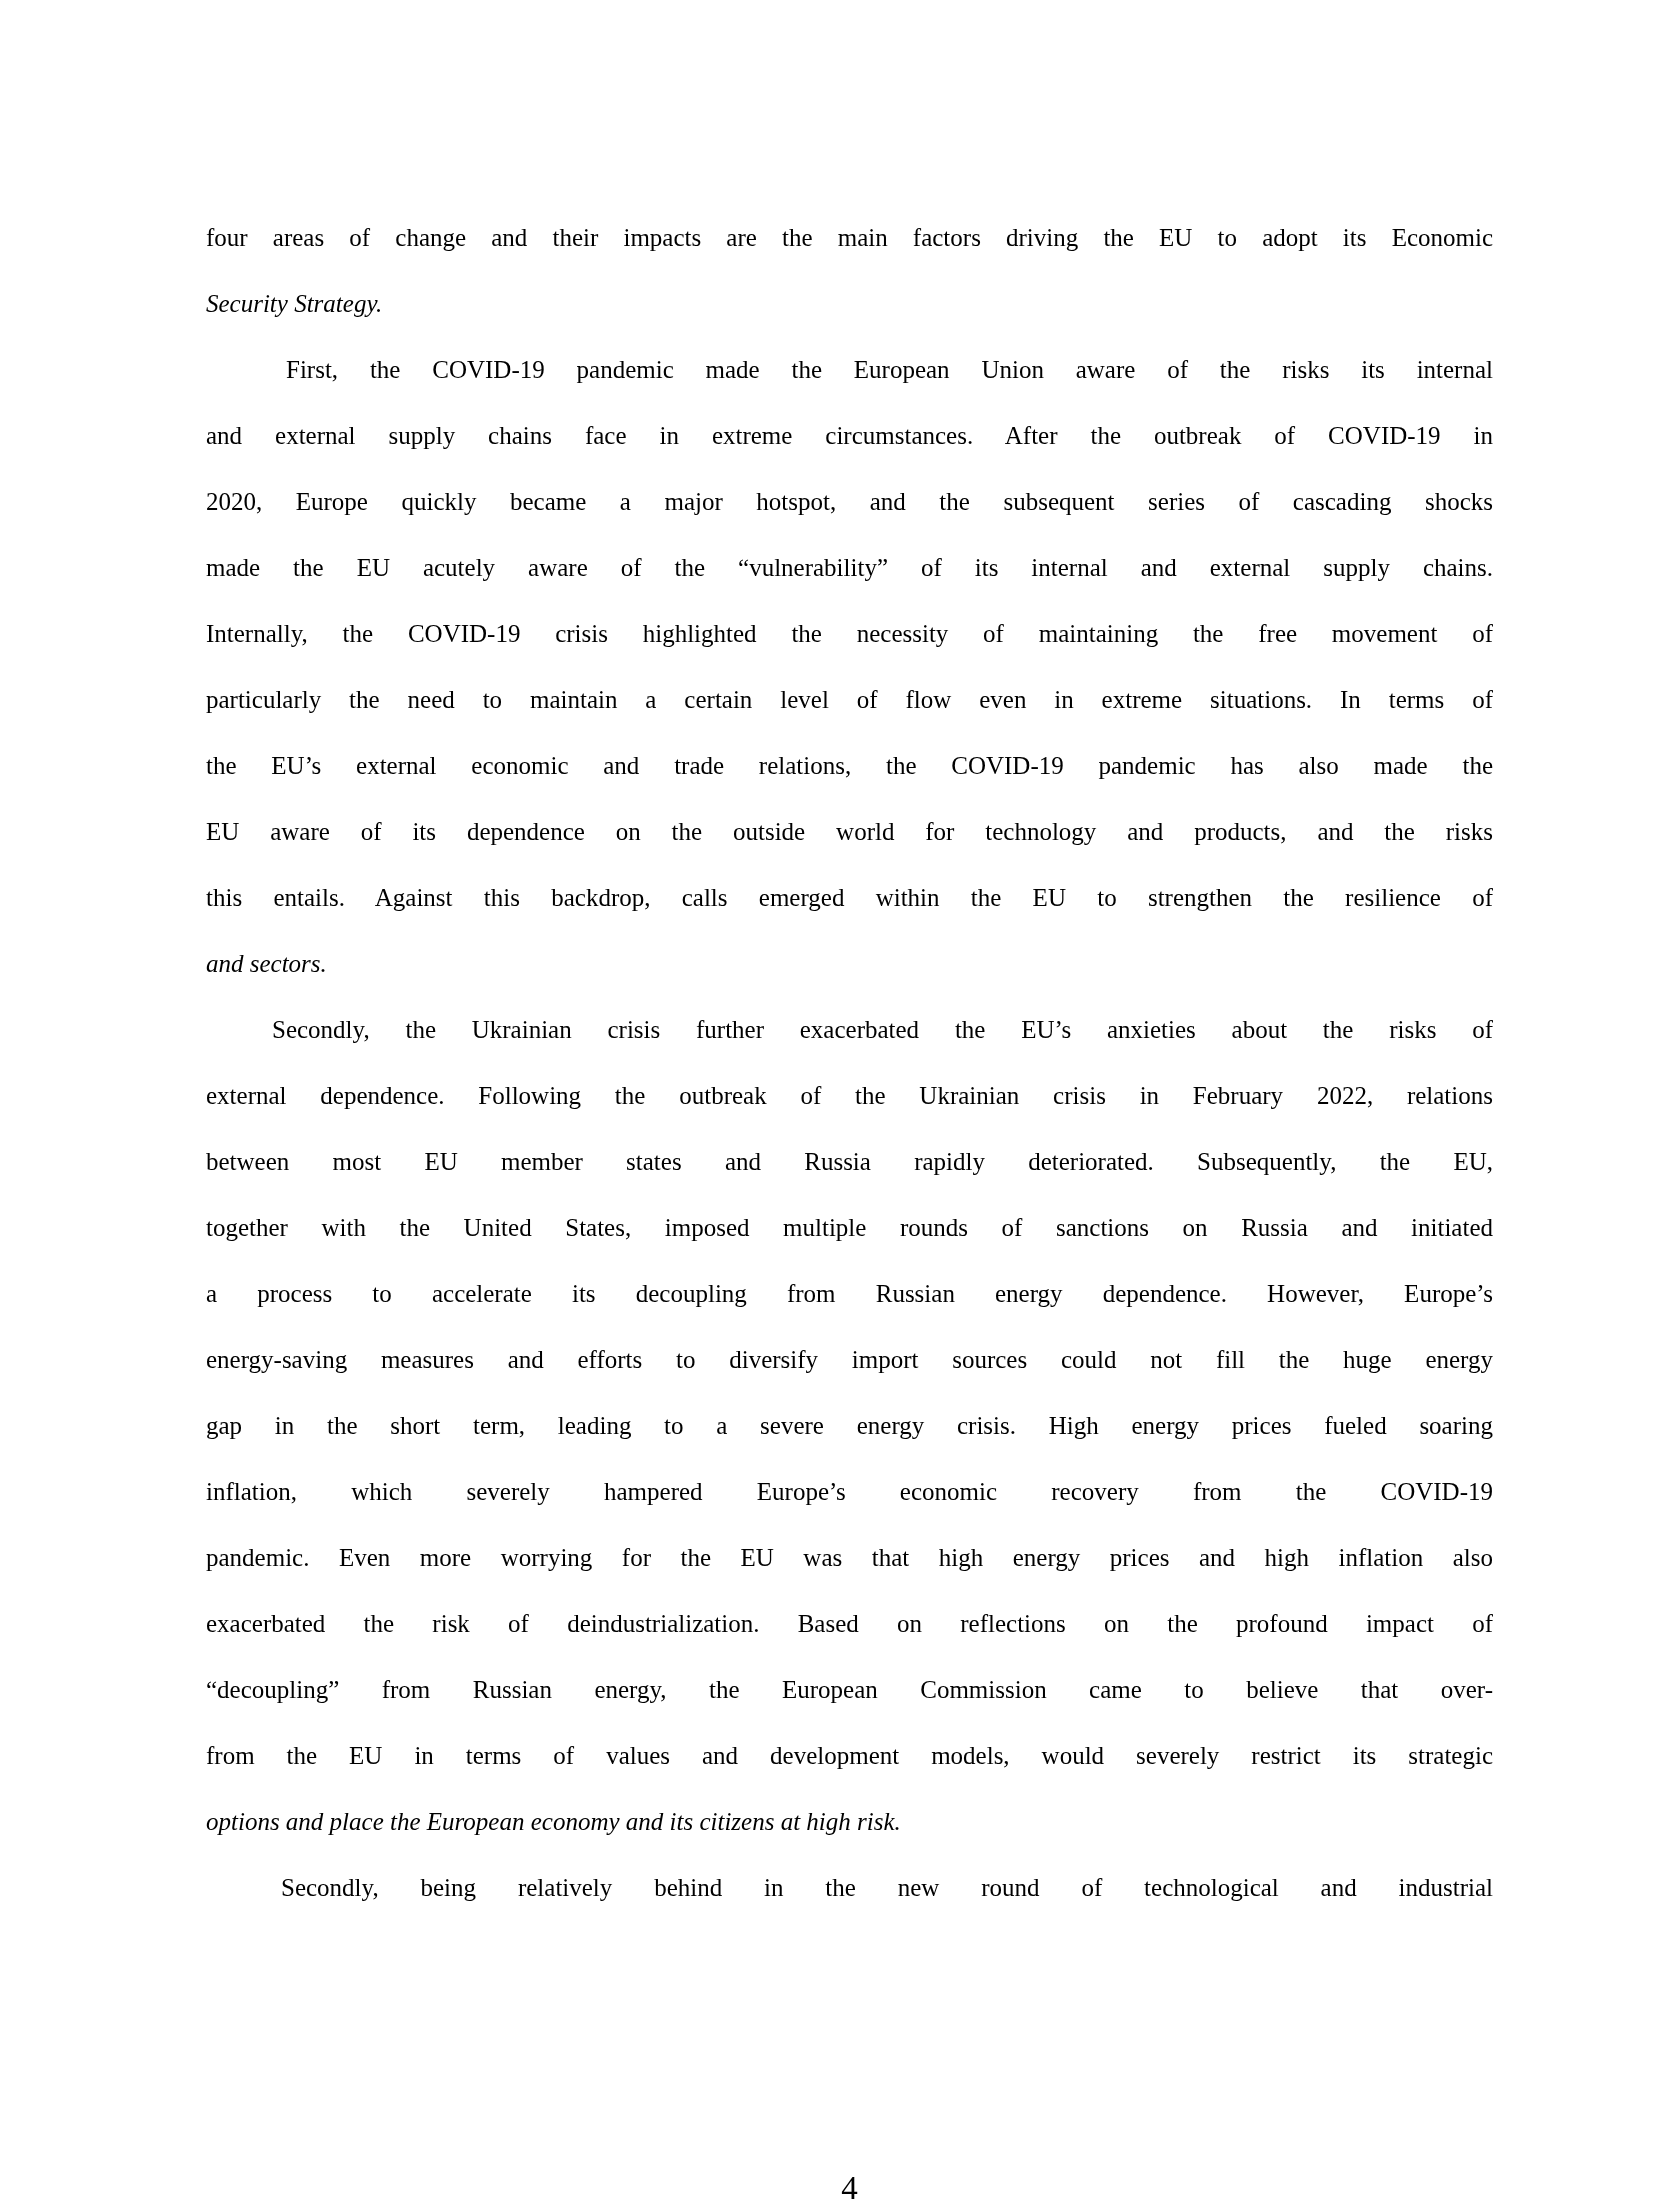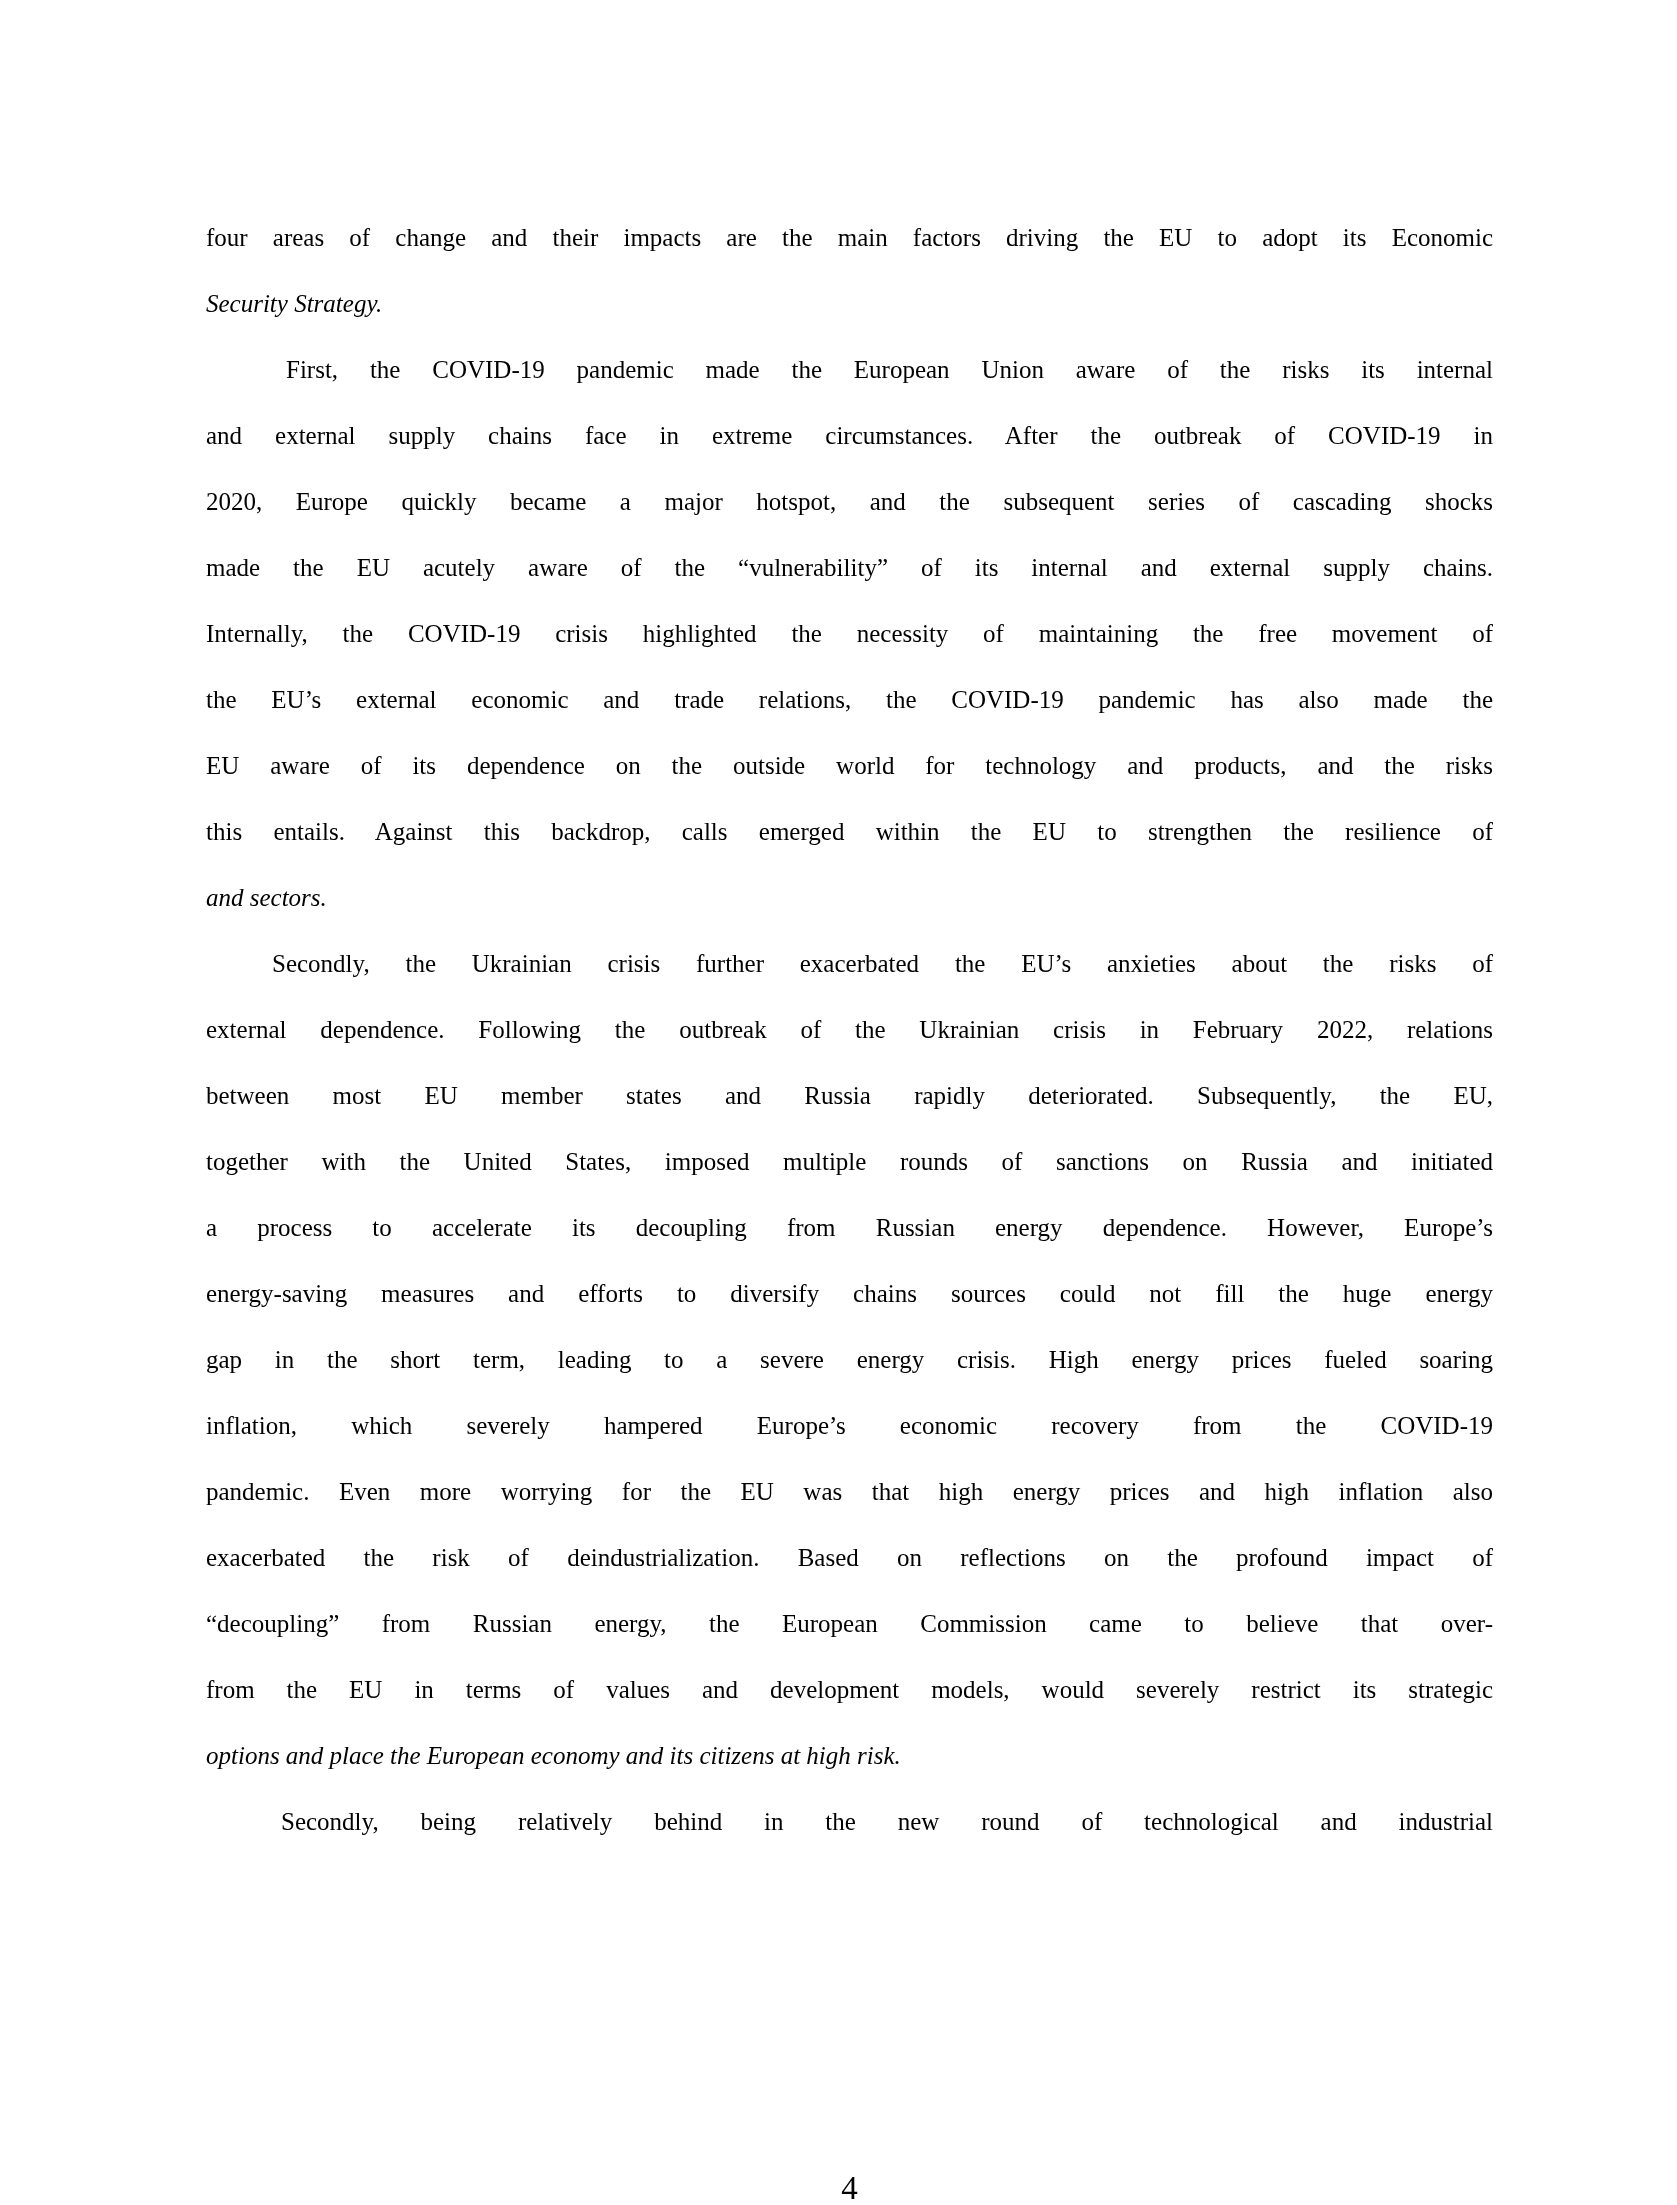--- a/index.html
+++ b/index.html
@@ -64,33 +64,34 @@
       <div class="line">four areas of change and their impacts are the main factors driving the EU to adopt its Economic</div>
       <div class="line end">Security Strategy.</div>
     </div>
 
     <div class="para">
       <div class="line ind-a">First, the COVID-19 pandemic made the European Union aware of the risks its internal</div>
       <div class="line">and external supply chains face in extreme circumstances. After the outbreak of COVID-19 in</div>
       <div class="line">2020, Europe quickly became a major hotspot, and the subsequent series of cascading shocks</div>
       <div class="line">made the EU acutely aware of the “vulnerability” of its internal and external supply chains.</div>
       <div class="line">Internally, the COVID-19 crisis highlighted the necessity of maintaining the free movement of</div>
+      <div class="line">particularly the need to maintain a certain level of flow even in extreme situations. In terms of</div>
       <div class="line">the EU’s external economic and trade relations, the COVID-19 pandemic has also made the</div>
       <div class="line">EU aware of its dependence on the outside world for technology and products, and the risks</div>
       <div class="line">this entails. Against this backdrop, calls emerged within the EU to strengthen the resilience of</div>
       <div class="line end">and sectors.</div>
     </div>
 
     <div class="para">
       <div class="line ind-b">Secondly, the Ukrainian crisis further exacerbated the EU’s anxieties about the risks of</div>
       <div class="line">external dependence. Following the outbreak of the Ukrainian crisis in February 2022, relations</div>
       <div class="line">between most EU member states and Russia rapidly deteriorated. Subsequently, the EU,</div>
       <div class="line">together with the United States, imposed multiple rounds of sanctions on Russia and initiated</div>
       <div class="line">a process to accelerate its decoupling from Russian energy dependence. However, Europe’s</div>
-      <div class="line">energy-saving measures and efforts to diversify chains sources could not fill the huge energy</div>
+      <div class="line">energy-saving measures and efforts to diversify import sources could not fill the huge energy</div>
       <div class="line">gap in the short term, leading to a severe energy crisis. High energy prices fueled soaring</div>
       <div class="line">inflation, which severely hampered Europe’s economic recovery from the COVID-19</div>
       <div class="line">pandemic. Even more worrying for the EU was that high energy prices and high inflation also</div>
       <div class="line">exacerbated the risk of deindustrialization. Based on reflections on the profound impact of</div>
       <div class="line">“decoupling” from Russian energy, the European Commission came to believe that over-</div>
       <div class="line">from the EU in terms of values and development models, would severely restrict its strategic</div>
       <div class="line end">options and place the European economy and its citizens at high risk.</div>
     </div>
 
     <div class="para">

